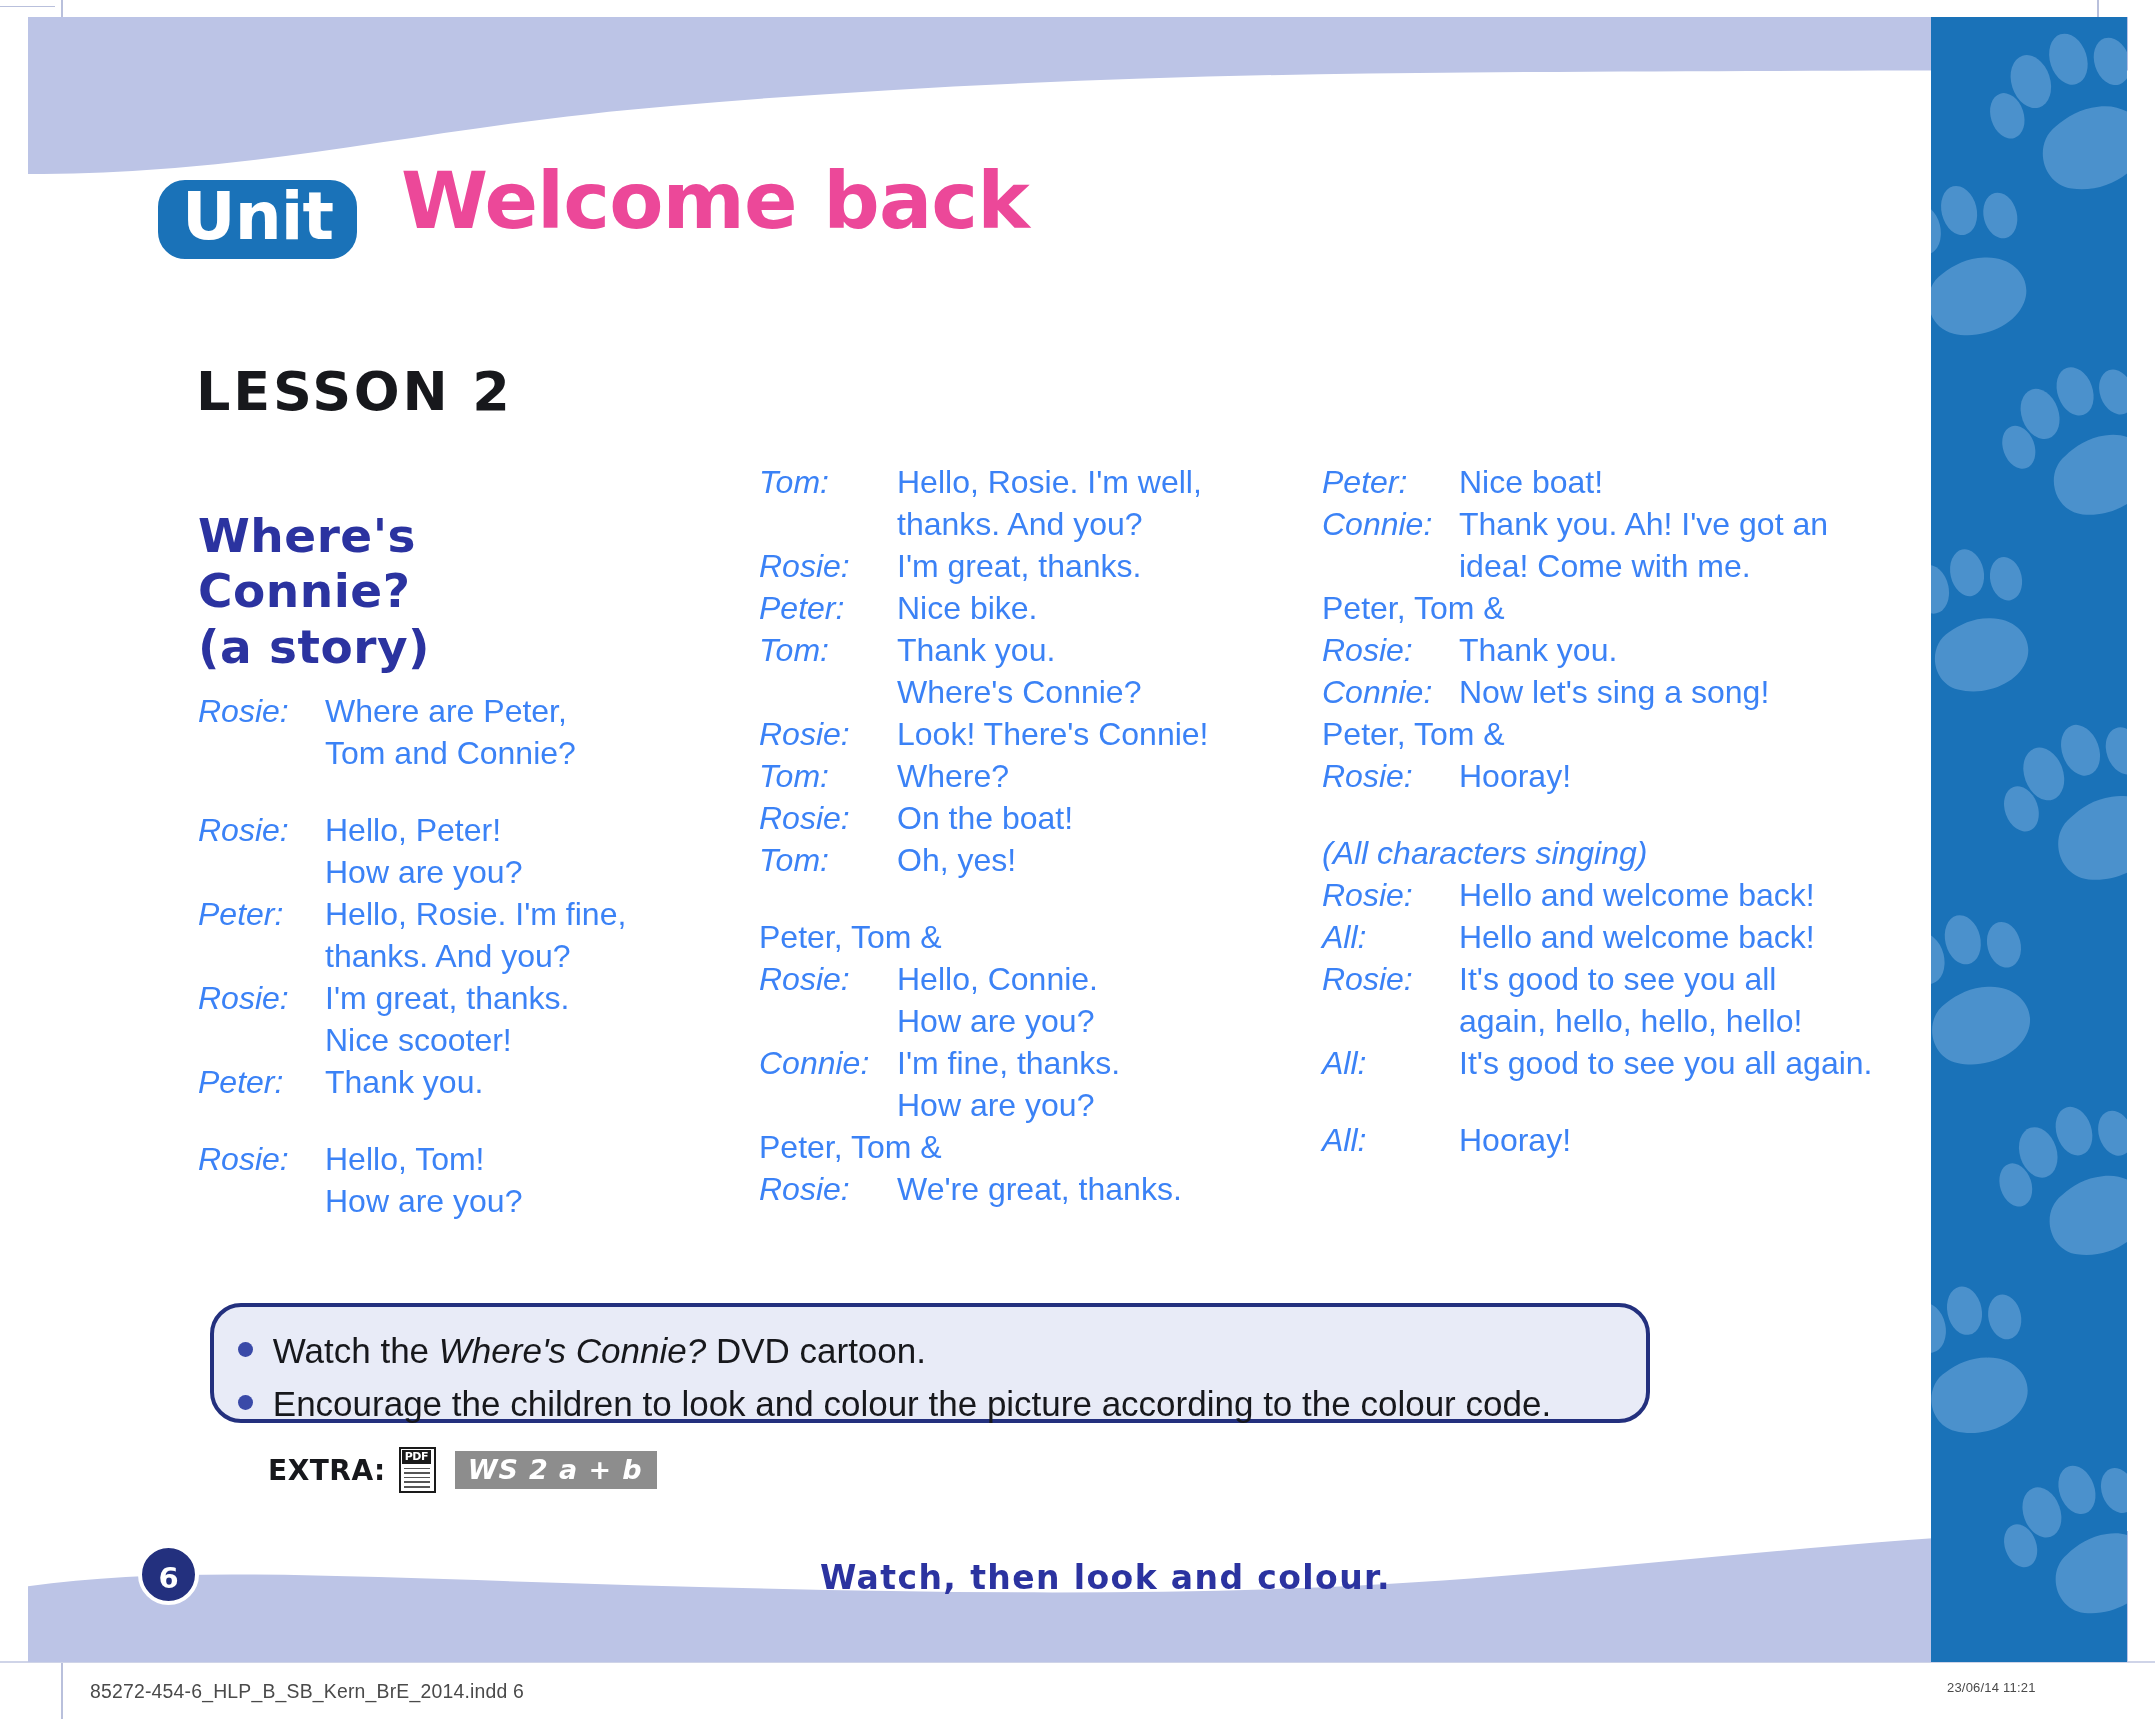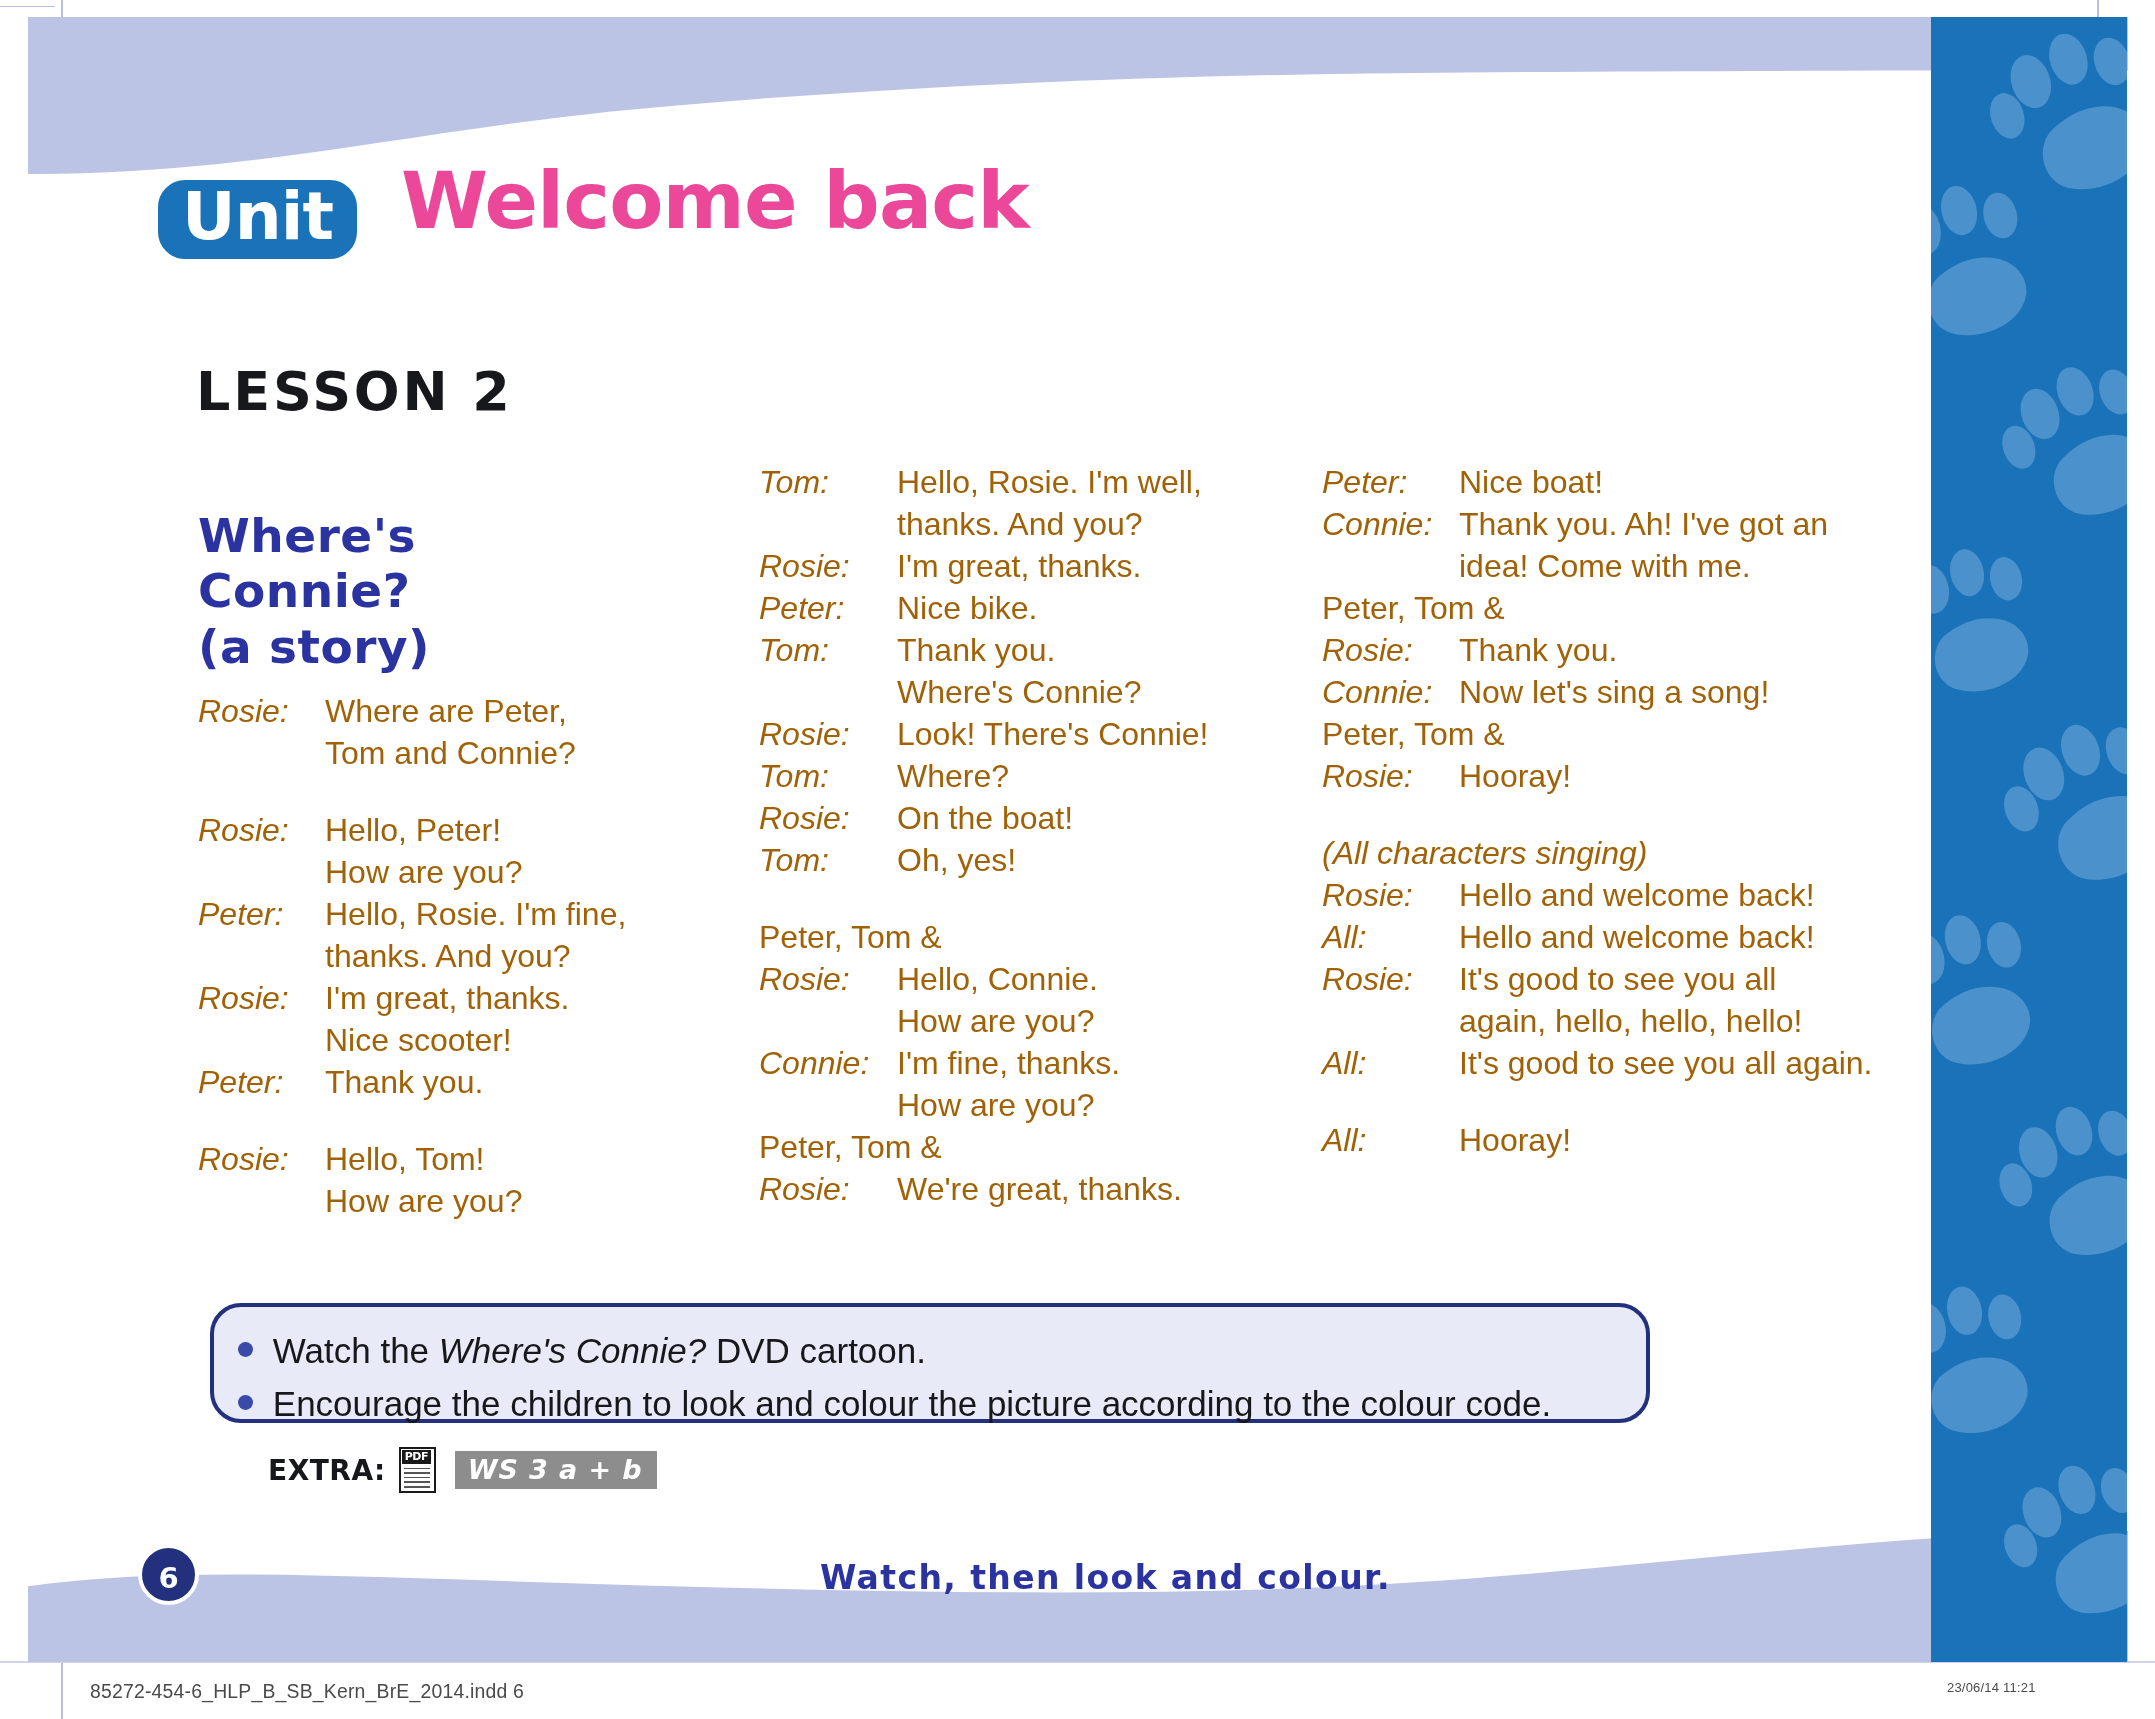--- a/index.html
+++ b/index.html
@@ -58,21 +58,21 @@
 
   
   .story-title{
     position:absolute;left:198px;top:508px;width:434px;
     color:#2b33a0;font-size:47px;font-weight:bold;line-height:1.18;
     letter-spacing:0.5px;
     font-family:"DejaVu Sans", sans-serif;
   }
 
   
-  .col{position:absolute;font-size:32px;line-height:42px;color:#a16207;}
+  .col{position:absolute;font-size:32px;line-height:42px;color:#3b82f6;}
   .col1{left:198px;top:690px;width:517px;}
   .col2{left:759px;top:461px;width:563px;}
   .col3{left:1322px;top:461px;width:591px;}
 
   .line{display:flex;}
   .spk{
     font-style:italic;flex:0 0 auto;white-space:nowrap;
   }
   .col1 .spk{width:127px;}
   .col2 .spk{width:138px;}
@@ -415,21 +415,21 @@
     <span class="pdf-ico">
       <span class="pdf-tab">PDF</span>
       <span class="pdf-lines">
         <i></i>
           <i></i>
           <i></i>
           <i></i>
           <i></i>
       </span>
     </span>
-    <span class="ws-badge">WS 3 a + b</span>
+    <span class="ws-badge">WS 2 a + b</span>
   </div>
 
   <div class="pageno">6</div>
   <div class="bottom-caption">Watch, then look and colour.</div>
 
   <div class="footer-left">85272-454-6_HLP_B_SB_Kern_BrE_2014.indd   6</div>
   <div class="footer-right">23/06/14   11:21</div>
 
 </div>
 

